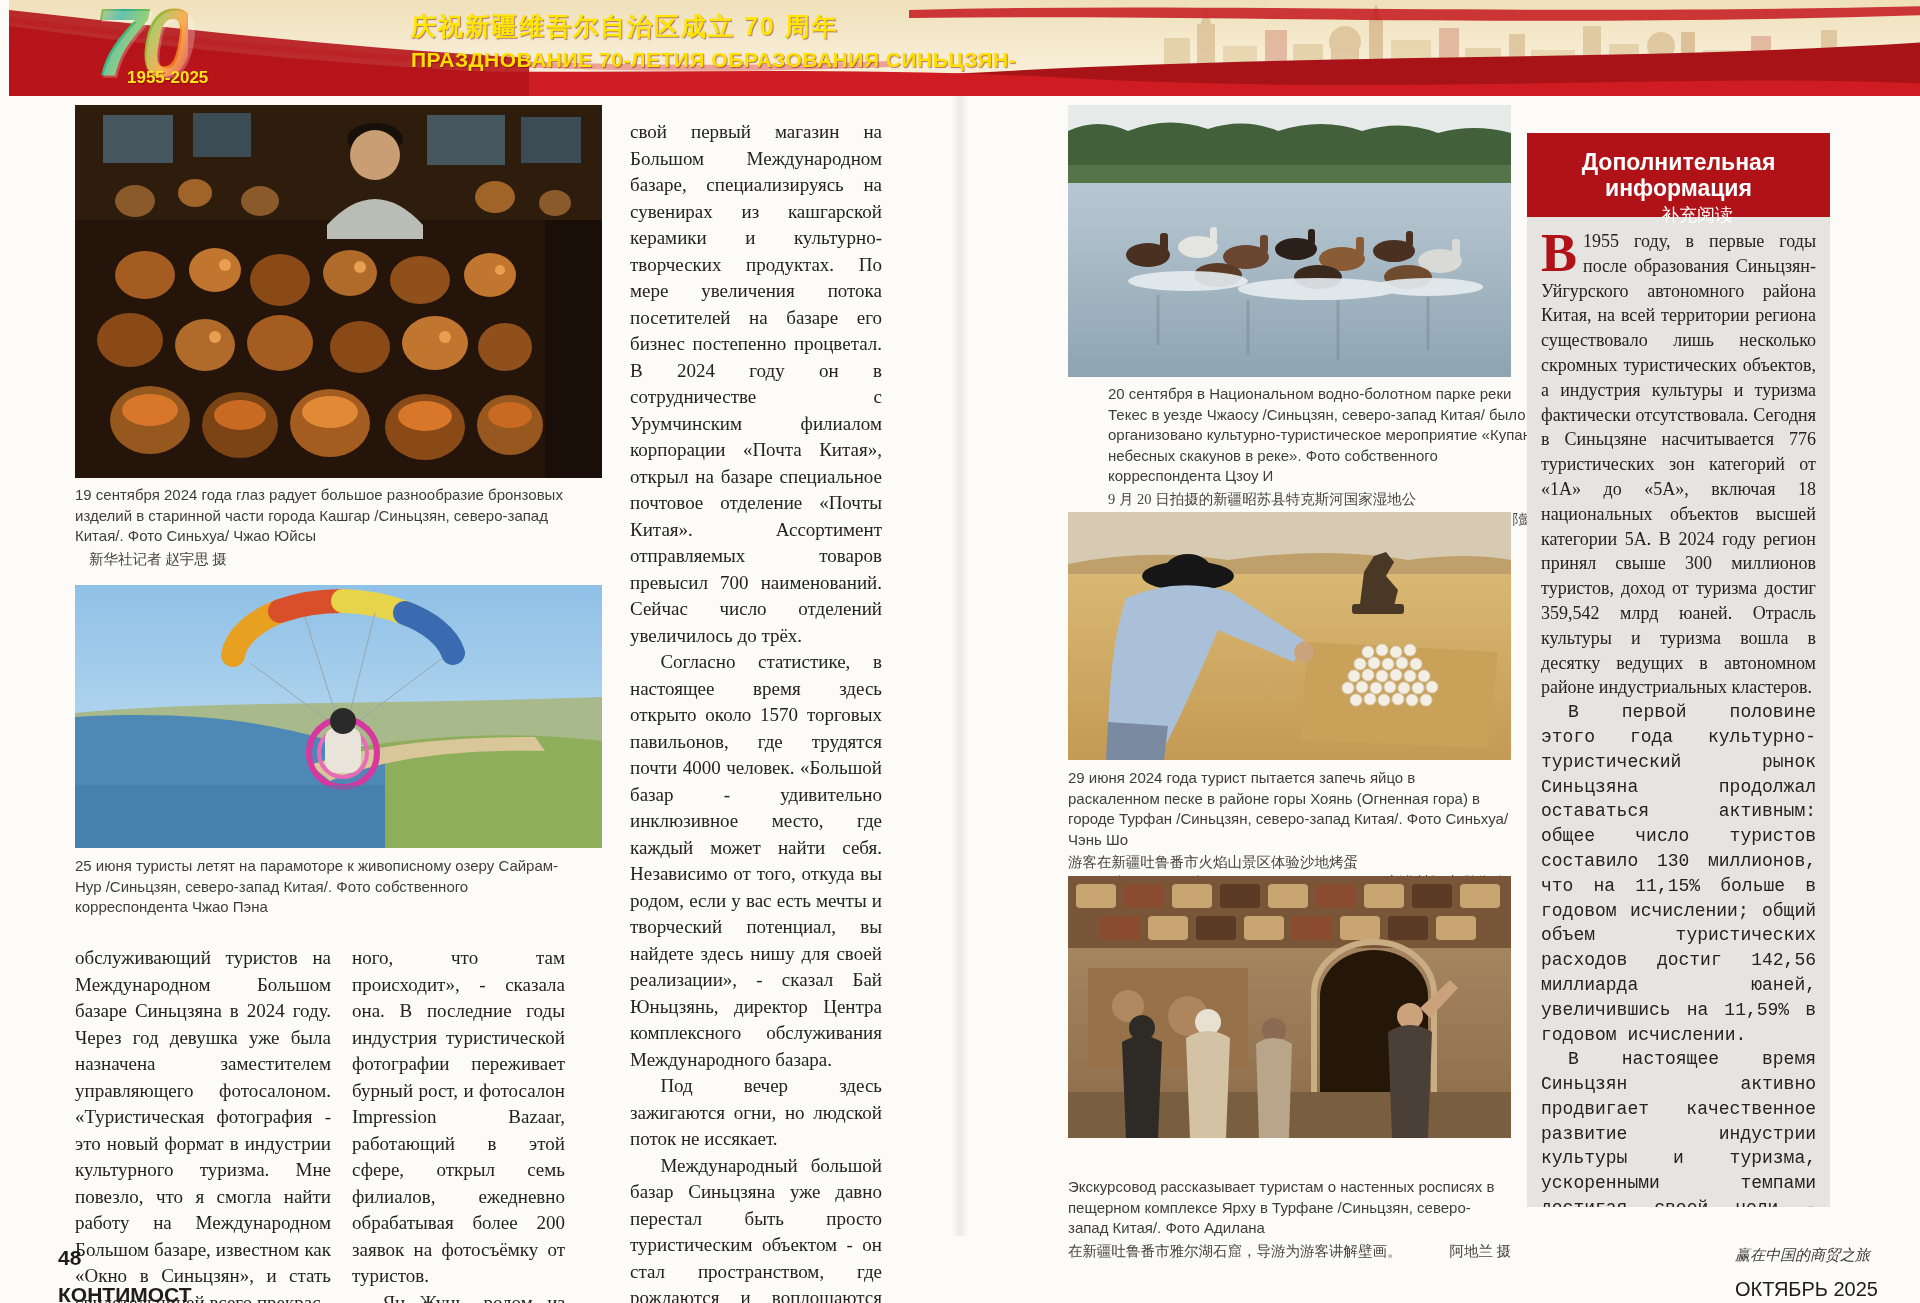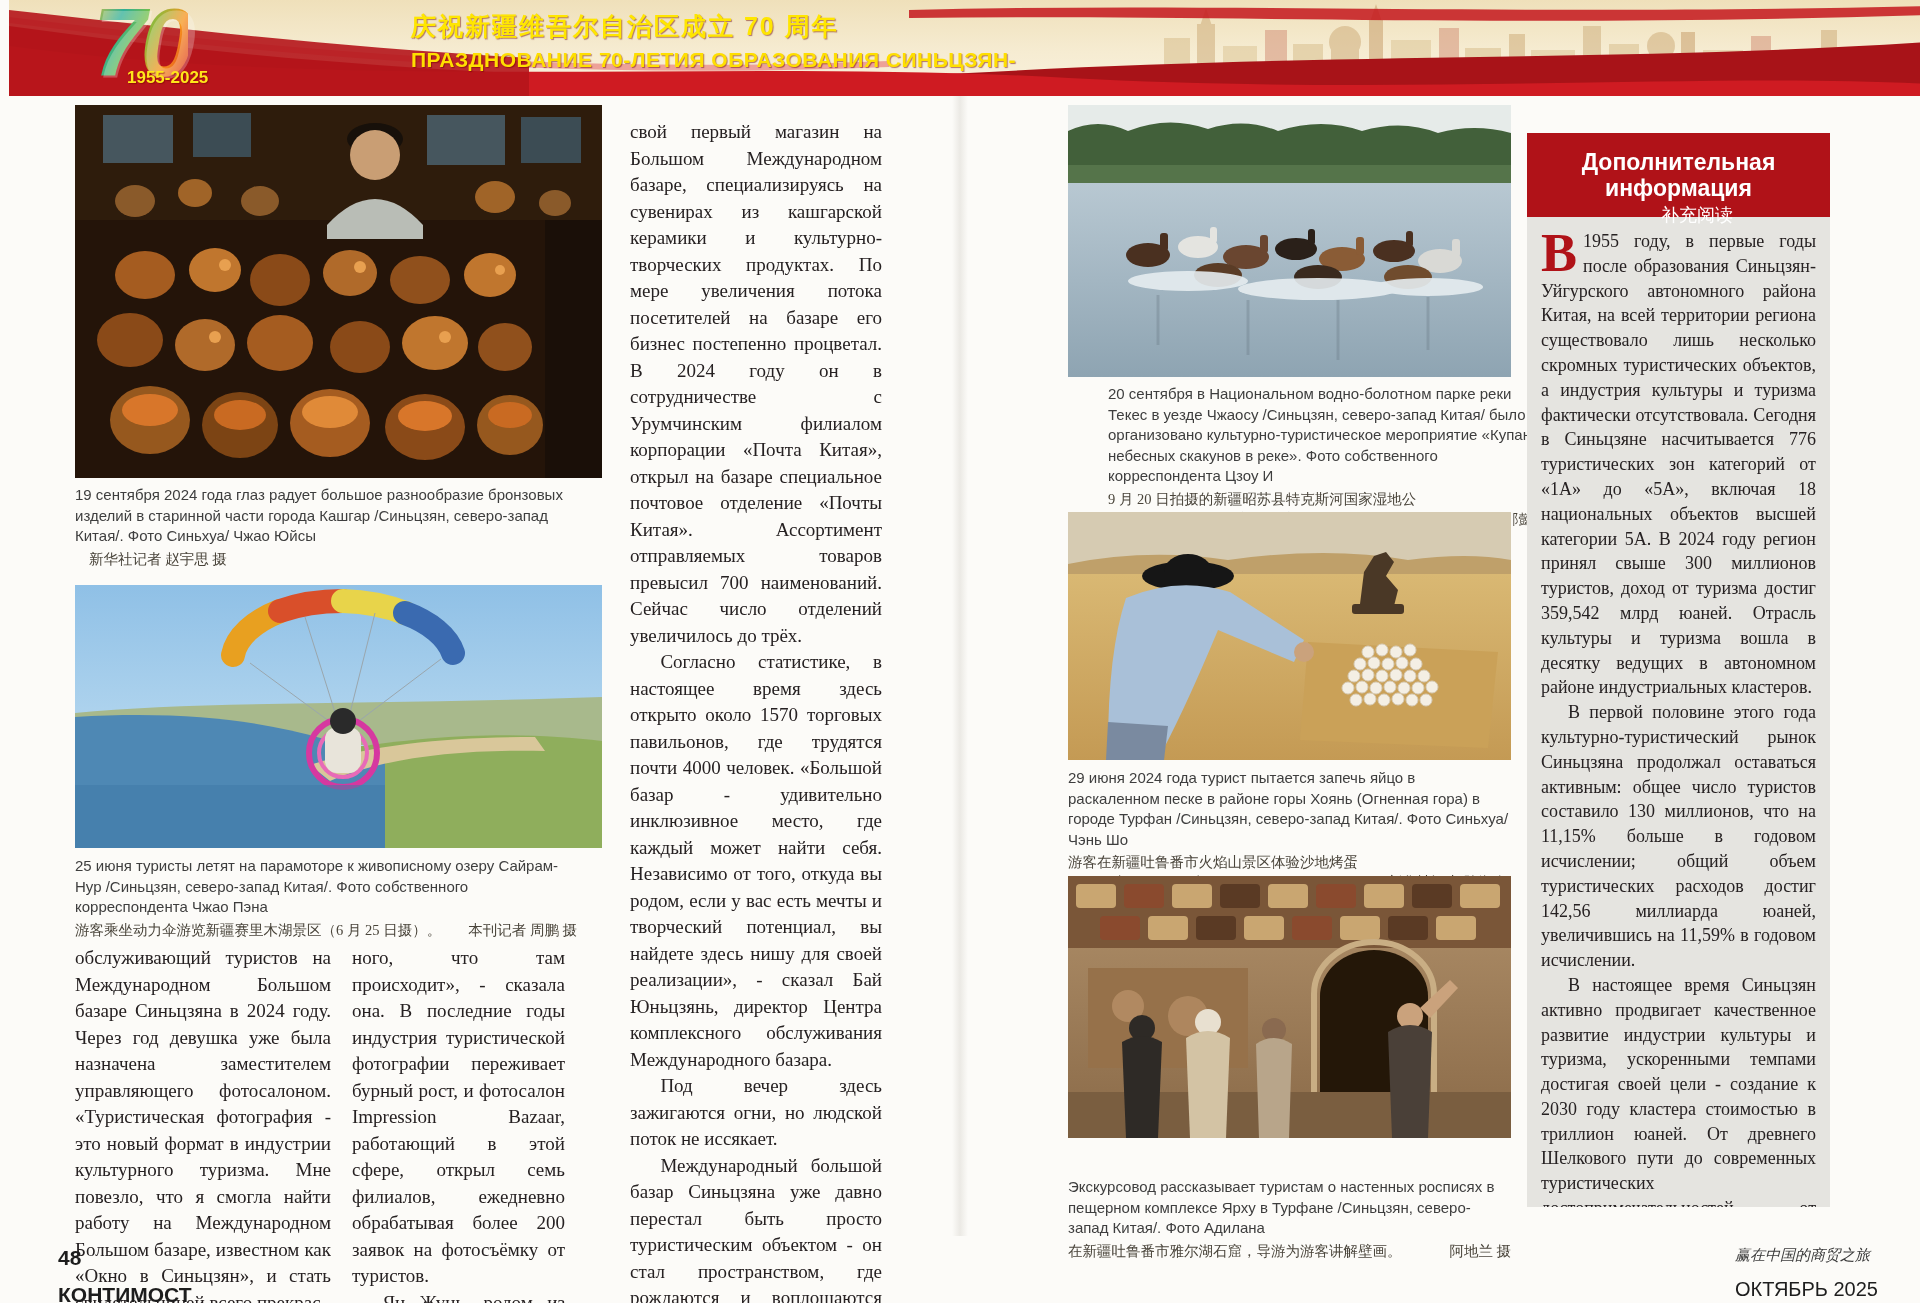--- a/index.html
+++ b/index.html
@@ -32,21 +32,21 @@
   .body-col{font-size:19px;line-height:26.5px;text-align:justify;}
   .body-col p{margin:0;}
   .body-col p.ind{text-indent:1.6em;}
 
   
   .sidebar-head{left:1527px;top:133px;width:303px;height:84px;background:#b01218;color:#fff;text-align:center;font-family:"Liberation Sans",sans-serif;z-index:2;}
   .sidebar-head .t{font-weight:bold;font-size:23px;line-height:26px;padding-top:16px;}
   .sidebar-head .s{font-size:18px;margin-top:2px;margin-left:37px;}
   .sidebar-body{left:1527px;top:217px;width:303px;height:990px;background:#e5e4e0;box-sizing:border-box;padding:12px 14px;overflow:hidden;font-size:18px;line-height:24.8px;text-align:justify;}
   .sidebar-body p{margin:0;}
-  .sidebar-body p.ind{text-indent:1.5em;}
+  .sidebar-body p.ind{text-indent:1.5em;font-family:Liberation Mono, monospace;}
   .dropcap{float:left;font-size:54px;line-height:42px;font-weight:bold;color:#b01218;margin:3px 6px 0 0;}
 
   
   .fold{left:952px;top:96px;width:16px;height:1140px;background:linear-gradient(90deg,rgba(0,0,0,0) 0%,rgba(90,80,60,.10) 50%,rgba(0,0,0,0) 100%);}
   .footer{top:1246px;font-family:"Liberation Sans",sans-serif;font-size:20px;color:#1d1d1d;display:flex;align-items:baseline;gap:13px;flex-direction:column;}
   .footer .pg,.footer .brand{font-weight:bold;font-size:21px;}
   .footer .zh{font-family:"Liberation Serif",serif;font-style:italic;font-size:15px;color:#3a3a3a;}
   .footer-l{left:58px;}
   .footer-r{right:42px;}
 </style>
@@ -182,24 +182,20 @@
     </g>
     <circle cx="268" cy="168" r="34" fill="none" stroke="#d638a0" stroke-width="6"></circle>
     <circle cx="268" cy="168" r="24" fill="none" stroke="#e86ab8" stroke-width="4"></circle>
     <rect x="250" y="142" width="36" height="46" rx="12" fill="#e8e4da"></rect>
     <circle cx="268" cy="136" r="13" fill="#2a2a2a"></circle>
     <path d="M0,200 L310,200 L310,263 L0,263 Z" fill="#3f7aa8" opacity="0.55"></path>
   </svg>
 </div>
 <div class="abs" style="left:75px;top:856px;width:502px;">
   <p class="cap-ru">25 июня туристы летят на парамоторе к живописному озеру Сайрам-Нур /Синьцзян, северо-запад Китая/. Фото собственного корреспондента Чжао Пэна</p>
-  <div class="cap-zh-row">
-    <span>游客乘坐动力伞游览新疆赛里木湖景区（6 月 25 日摄）。</span>
-    <span class="credit">本刊记者 周鹏 摄</span>
-  </div>
 </div>
 
 <div class="abs body-col" style="left:75px;top:945px;width:256px;">
   <p>обслуживающий туристов на Международном Большом базаре Синьцзяна в 2024 году. Через год девушка уже была назначена заместителем управляющего фотосалоном. «Туристическая фотография - это новый формат в индустрии культурного туризма. Мне повезло, что я смогла найти работу на Международном Большом базаре, известном как «Окно в Синьцзян», и стать свидетельницей всего прекрас-</p>
 </div>
 <div class="abs body-col" style="left:352px;top:945px;width:213px;">
   <p>ного, что там происходит», - сказала она. В последние годы индустрия туристической фотографии переживает бурный рост, и фотосалон Impression Bazaar, работающий в этой сфере, открыл семь филиалов, ежедневно обрабатывая более 200 заявок на фотосъёмку от туристов.</p>
   <p class="ind">Ян Жунь, родом из провинции Хэнань, переехал в Синьцзянь в 2009 году, чтобы начать свой бизнес. В 2019 году он открыл</p>
 </div>
 

